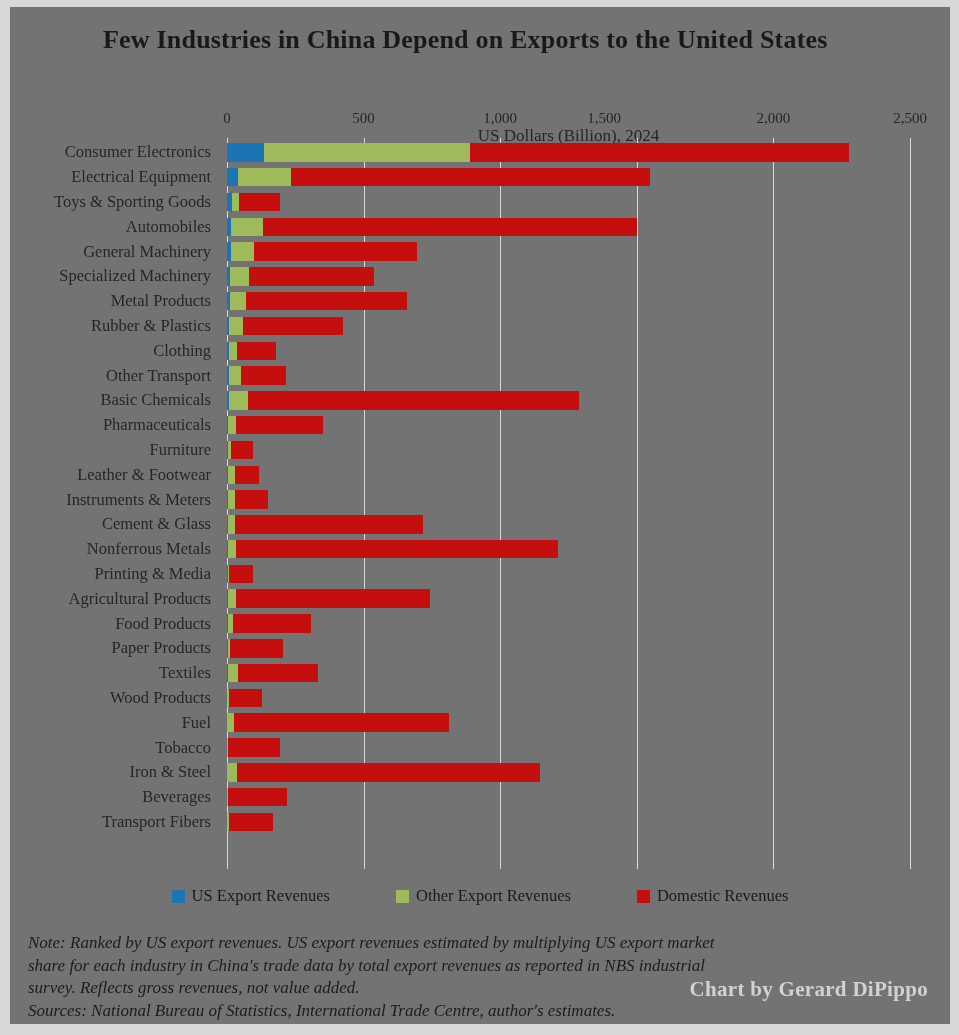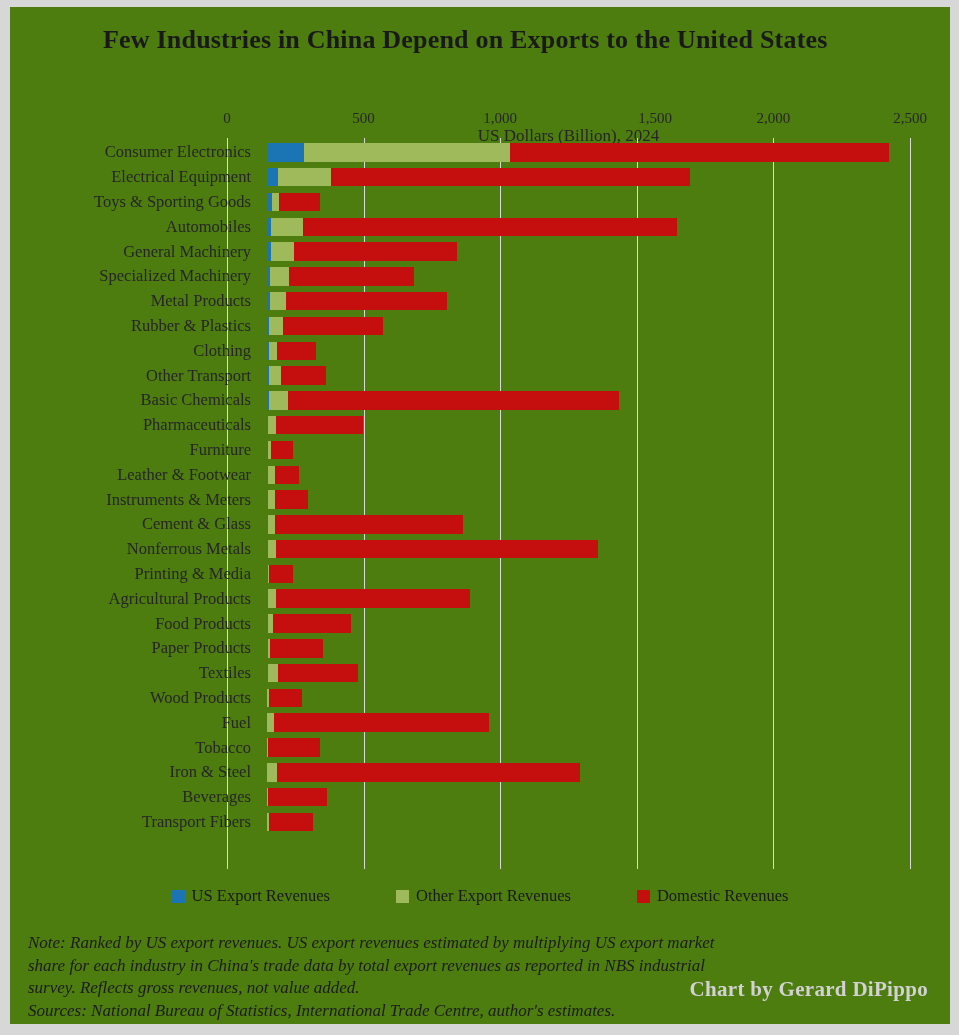--- a/index.html
+++ b/index.html
@@ -4,40 +4,40 @@
 <style>
   html,body{margin:0;padding:0;}
   body{
     width:959px;height:1035px;position:relative;
     background:#d7d7d7;
     font-family:"Liberation Serif","DejaVu Serif",serif;
     overflow:hidden;
   }
   .canvas{
     position:absolute;left:10px;top:7px;right:9px;bottom:11px;
-    background:#4d7c0f;
+    background:#737373;
   }
   .title{
     position:absolute;left:93px;top:16px;width:760px;
     font-size:26px;font-weight:bold;color:#191919;line-height:34px;
     letter-spacing:.2px;
   }
   .axis-title{
     position:absolute;left:217px;width:683px;top:78px;text-align:center;
     font-size:17px;color:#262626;margin-top:41px;
   }
   .ticks{position:absolute;left:0;top:103px;height:20px;width:100%;}
   .tick{
     position:absolute;transform:translateX(-50%);
     font-size:15px;color:#262626;white-space:nowrap;
   }
   .plotgrid{position:absolute;left:217px;top:131px;width:683px;height:731px;}
   .gridline{position:absolute;top:0;bottom:0;width:1px;background:#d9d9d9;}
   .rows{position:absolute;left:0;top:133px;width:100%;}
-  .row{display:flex;height:24.8px;align-items:center;justify-content:flex-end;}
+  .row{display:flex;height:24.8px;align-items:center;}
   .cat-label{
     width:201px;padding-right:16px;box-sizing:content-box;
     text-align:right;font-size:16.5px;color:#262626;white-space:nowrap;
     flex:none;
   }
   .bar-area{position:relative;width:683px;height:18.5px;flex:none;display:flex;}
   .seg{height:100%;flex:none;}
   .legend{
     position:absolute;left:0;top:879px;width:100%;
     display:flex;justify-content:center;gap:66px;
@@ -60,21 +60,21 @@
 <div class="canvas">
 
   <div class="title">Few Industries in China Depend on Exports to the United States</div>
 
   <div class="axis-title">US Dollars (Billion), 2024</div>
 
   <div class="ticks">
       <span class="tick" style="left: 217px;">0</span>
       <span class="tick" style="left: 353.6px;">500</span>
       <span class="tick" style="left: 490.2px;">1,000</span>
-      <span class="tick" style="left: 645px;">1,500</span>
+      <span class="tick" style="left: 594px;">1,500</span>
       <span class="tick" style="left: 763.4px; text-align: right;">2,000</span>
       <span class="tick" style="left: 900px;">2,500</span>
     </div>
 
   <div class="plotgrid">
       <div class="gridline" style="left: 0px; background: rgb(217, 217, 217);"></div>
       <div class="gridline" style="left: 136.6px; background: rgb(217, 217, 217);"></div>
       <div class="gridline" style="left: 273.2px; background: rgb(217, 217, 217);"></div>
       <div class="gridline" style="left: 409.8px; background: rgb(217, 217, 217);"></div>
       <div class="gridline" style="left: 546.4px; background: rgb(217, 217, 217);"></div>

